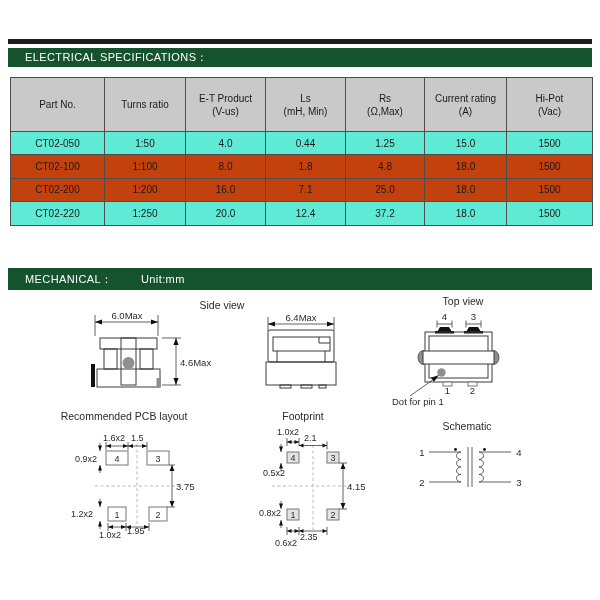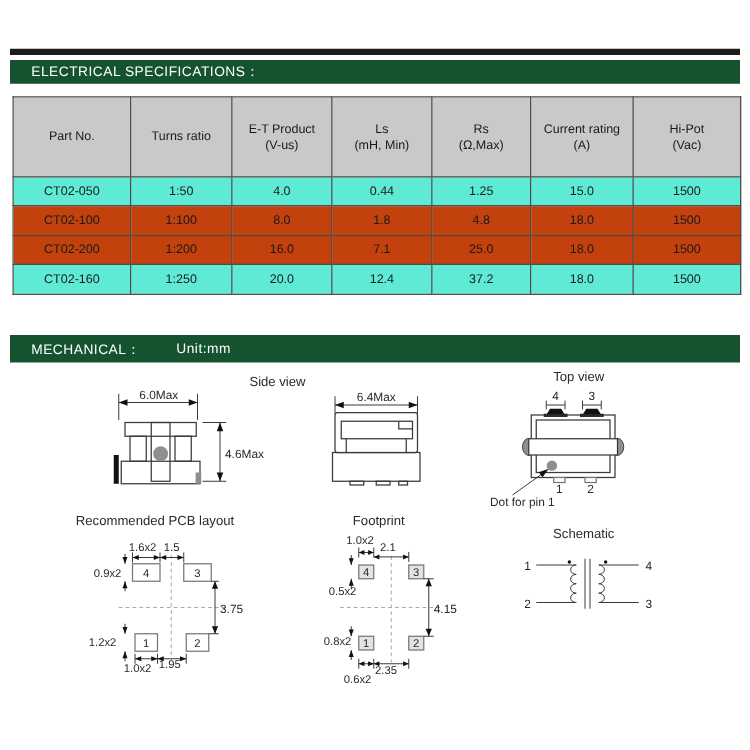--- a/index.html
+++ b/index.html
@@ -9,21 +9,21 @@
   .bar{position:absolute;left:8px;width:584px;background:#14532d;color:#fff;
        display:flex;align-items:center;font-size:11px;letter-spacing:.4px;}
   .bar-elec{top:48px;height:19px;}
   .bar-mech{top:268px;height:22px;text-align:right;}
   .bar .title{margin-left:17px;}
   .bar .unit{position:absolute;left:133px;}
   table.spec{position:absolute;left:10px;top:77px;width:582px;border-collapse:collapse;
              table-layout:fixed;font-size:10px;}
   table.spec th,table.spec td{border:1px solid #4d4d4d;text-align:center;vertical-align:middle;
              font-weight:normal;padding:0;color:#1a1a1a;}
-  table.spec thead tr{height:64px;}
+  table.spec thead tr{height:54px;}
   table.spec thead th{background:#c9c9c9;}
   table.spec tbody tr{height:23.4px;background:#5eead4;}
   table.spec tbody tr.alt{background:#c2410c;}
   table.spec th div{line-height:13px;}
   svg.mech{position:absolute;left:0;top:290px;}
   svg.mech text{font-family:"Liberation Sans",sans-serif;fill:#2a2a2a;}
   .t-title{font-size:10.5px;}
   .t-dim{font-size:9px;}
   .t-dim2{font-size:9.5px;}
   .t-pin{font-size:9.5px;}
@@ -111,21 +111,21 @@
       <tr class="alt">
         <td>CT02-200</td>
         <td>1:200</td>
         <td>16.0</td>
         <td>7.1</td>
         <td>25.0</td>
         <td>18.0</td>
         <td>1500</td>
       </tr>
       <tr>
-        <td>CT02-160</td>
+        <td>CT02-220</td>
         <td>1:250</td>
         <td>20.0</td>
         <td>12.4</td>
         <td>37.2</td>
         <td>18.0</td>
         <td>1500</td>
       </tr>
     </tbody>
   </table>
 

